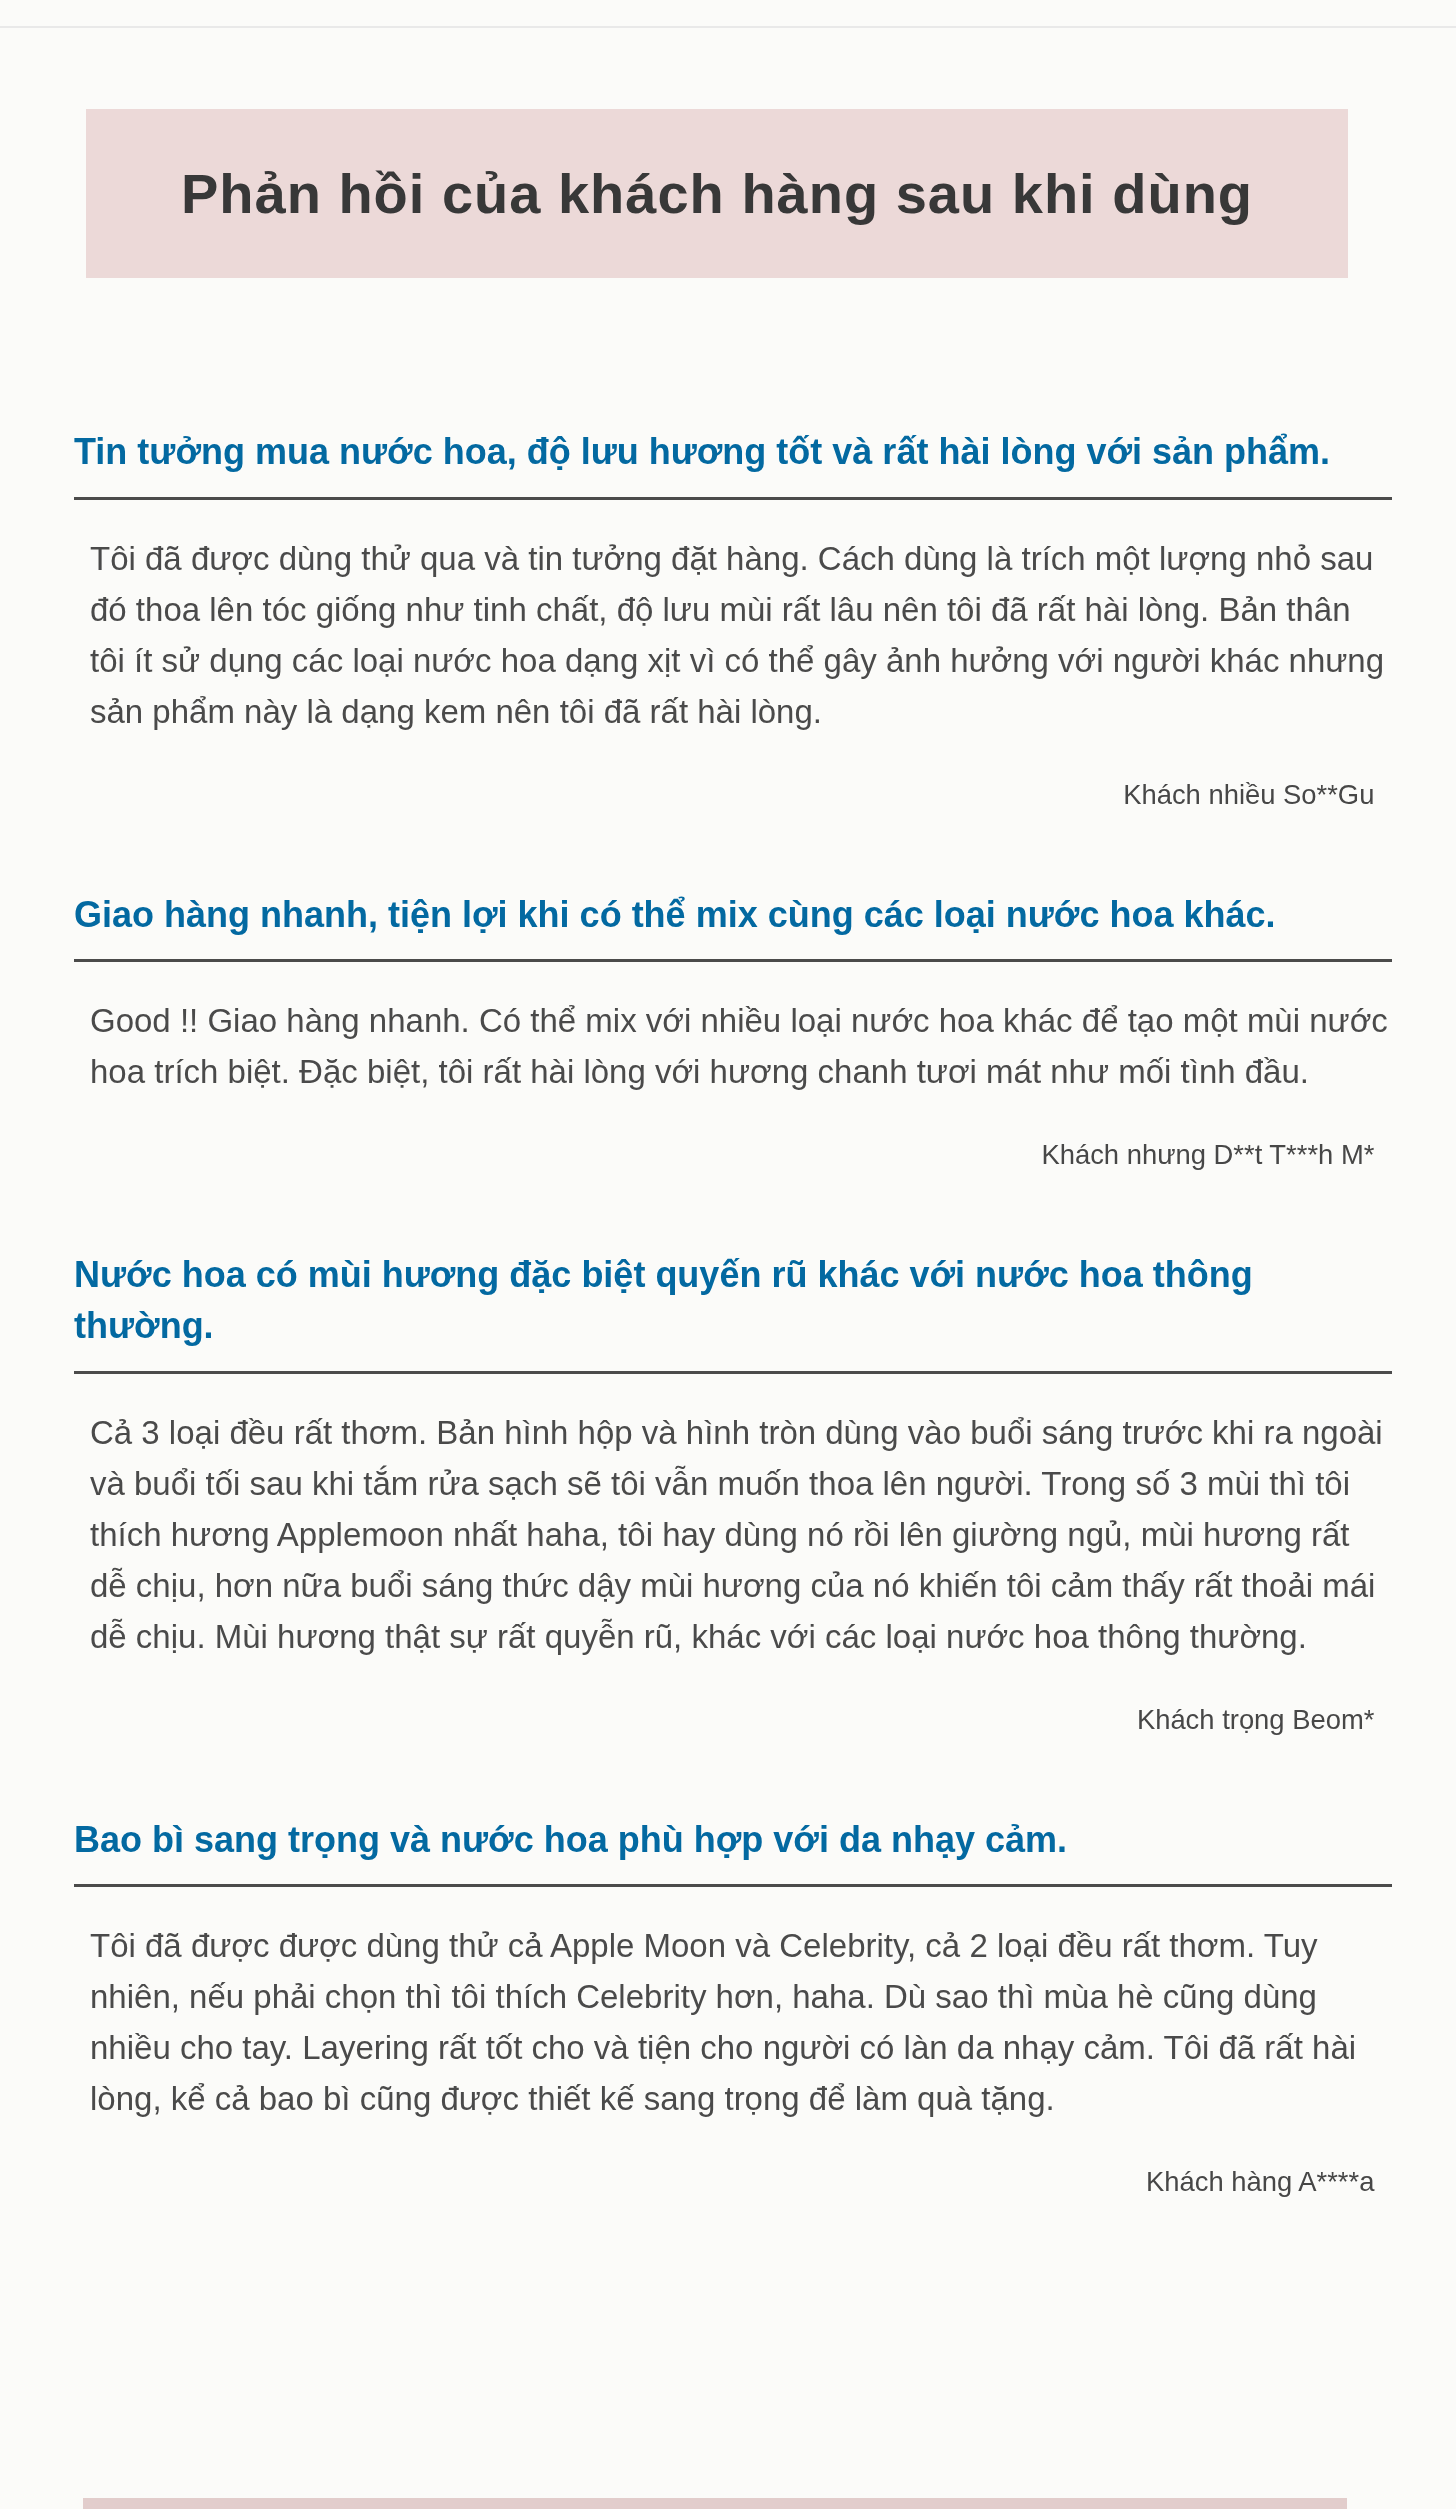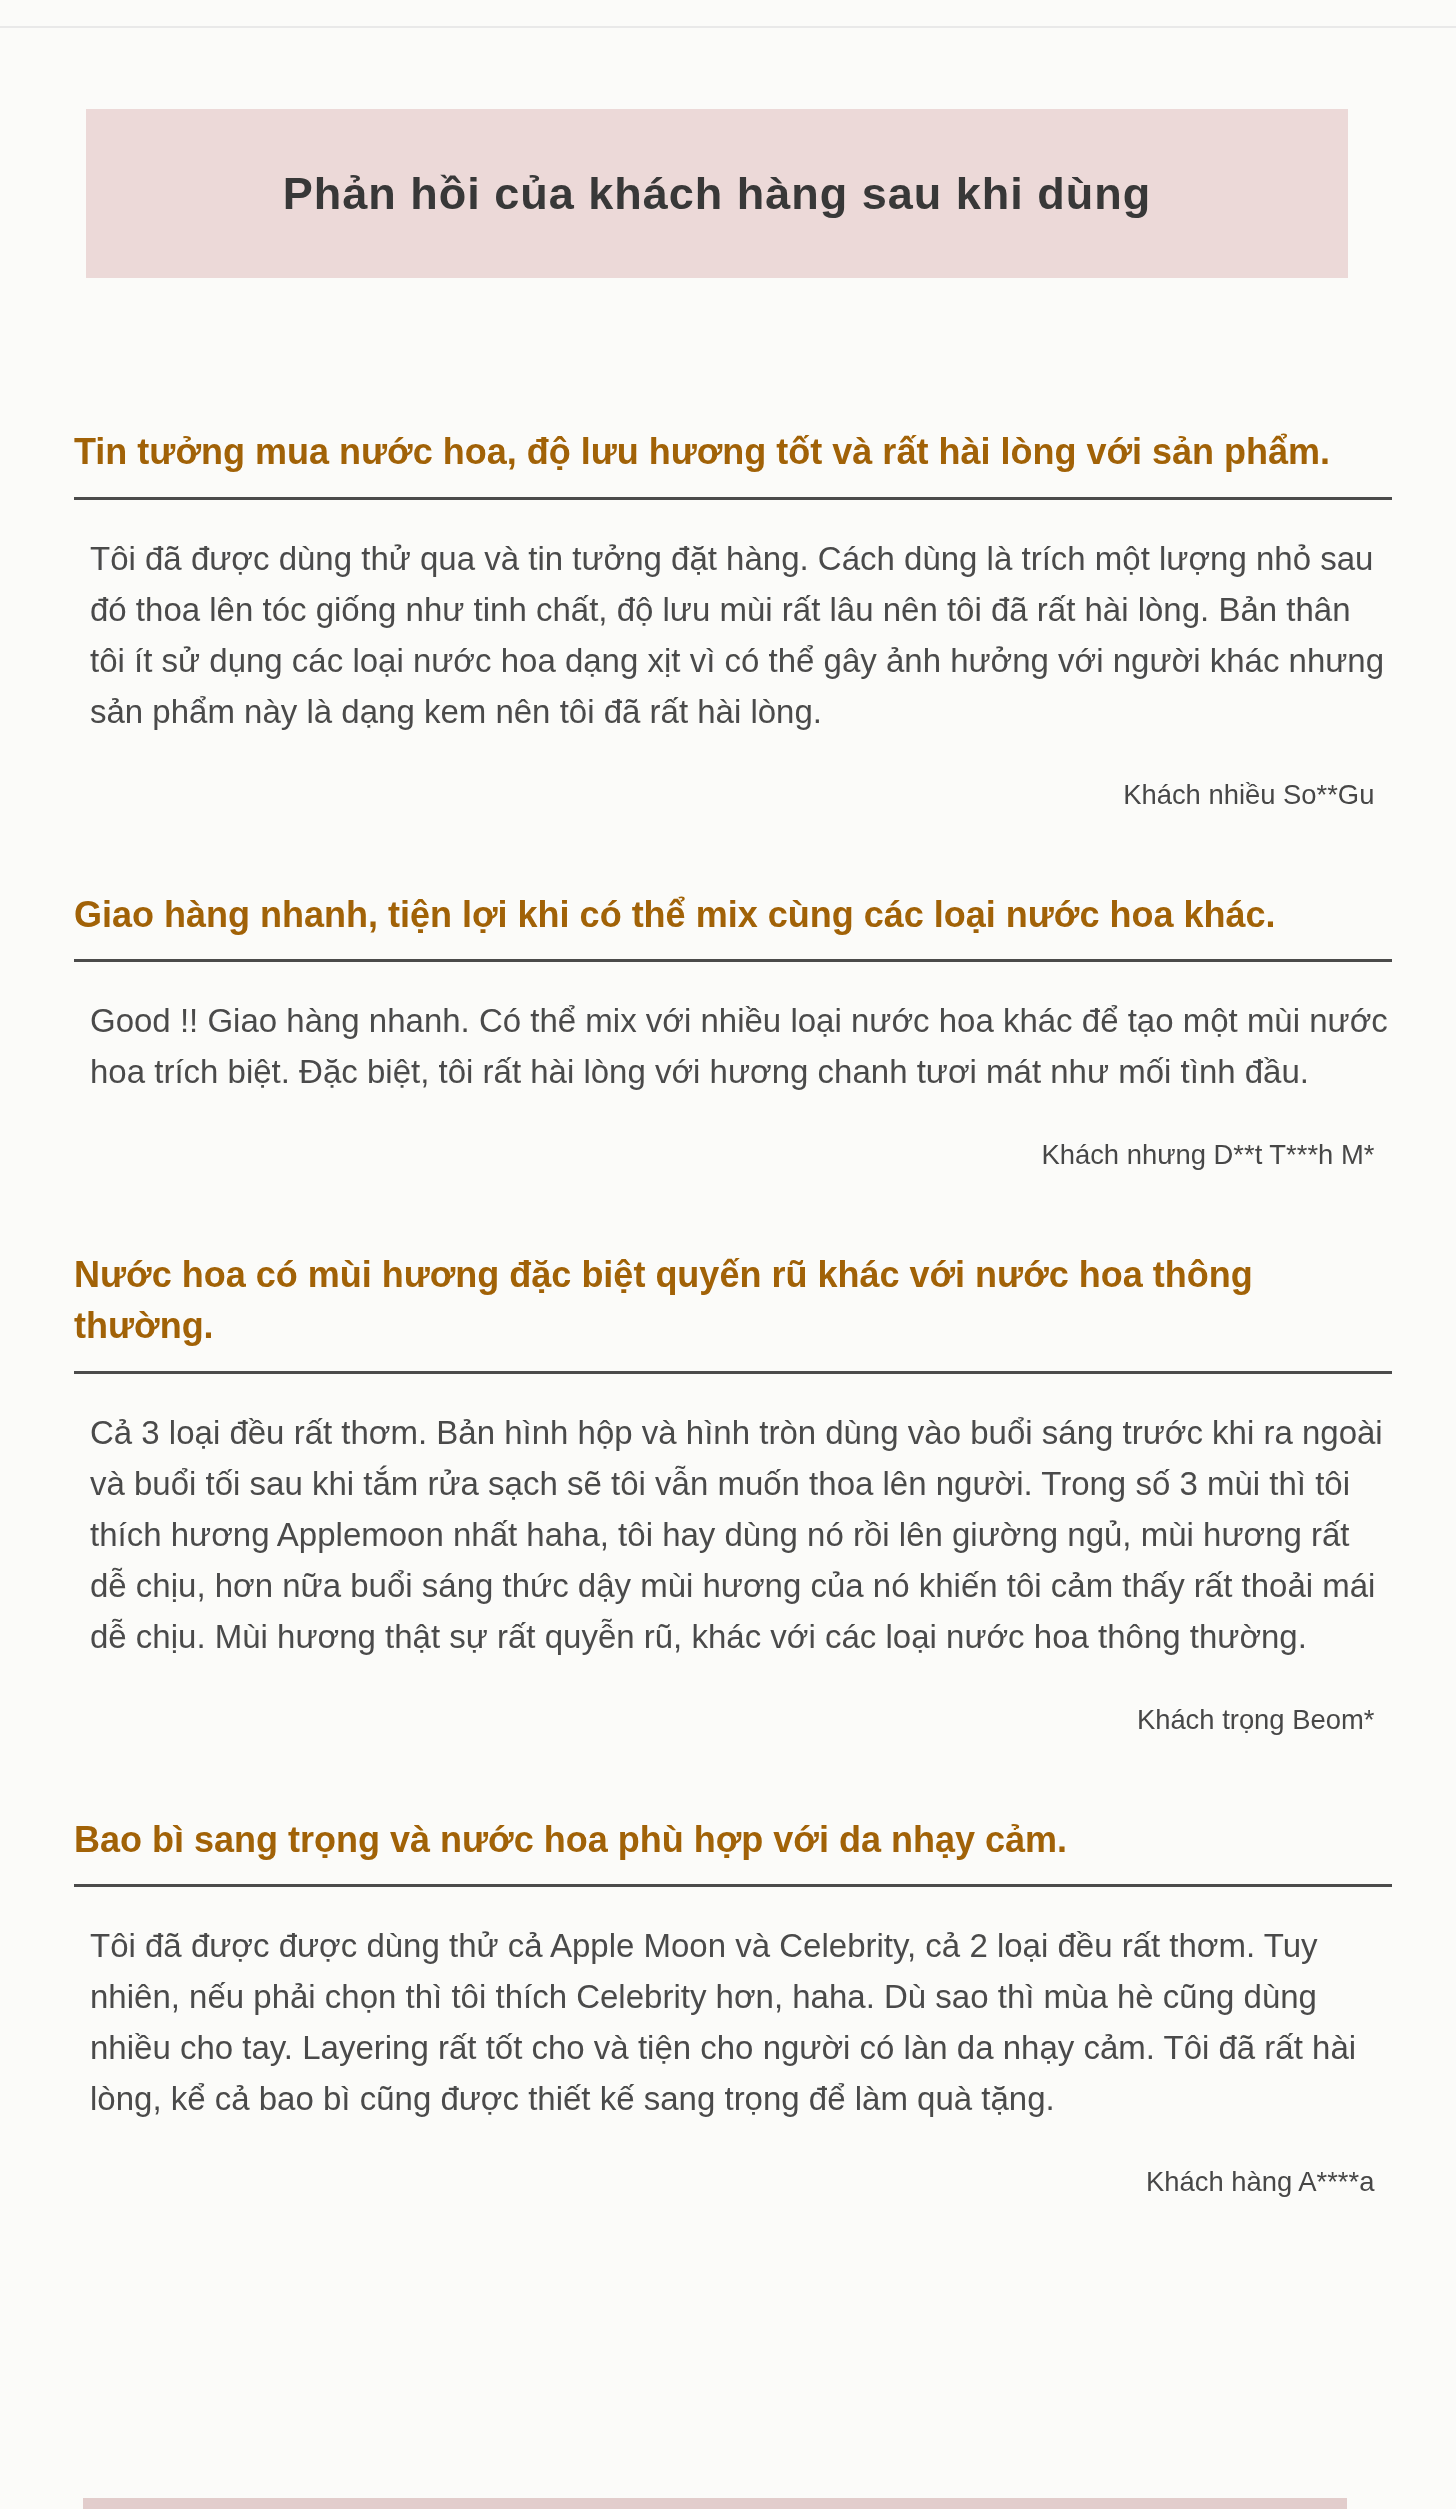--- a/index.html
+++ b/index.html
@@ -31,21 +31,21 @@
     left: 86px;
     width: 1262px;
     height: 169px;
     background: #ecd9d8;
     display: flex;
     align-items: center;
     justify-content: center;
   }
   .banner h1 {
     margin: 0;
-    font-size: 45px;
+    font-size: 56px;
     font-weight: 700;
     letter-spacing: 1px;
     color: #383838;
     white-space: nowrap;
   }
 
   .reviews {
     position: absolute;
     top: 277px;
     left: 74px;
@@ -53,21 +53,21 @@
   }
 
   .review { margin-top: 76px; }
   .review:first-child { margin-top: 149px; }
 
   .review-heading {
     margin: 0;
     font-size: 36px;
     line-height: 51px;
     font-weight: 700;
-    color: #a16207;
+    color: #0369a1;
     padding-bottom: 19.6px;
     border-bottom: 3.9px solid #4b4b4b;
   }
 
   .review-body {
     margin: 33px 0 0 16px;
     font-size: 33px;
     line-height: 51px;
     font-weight: 400;
     color: #4a4a4a;

